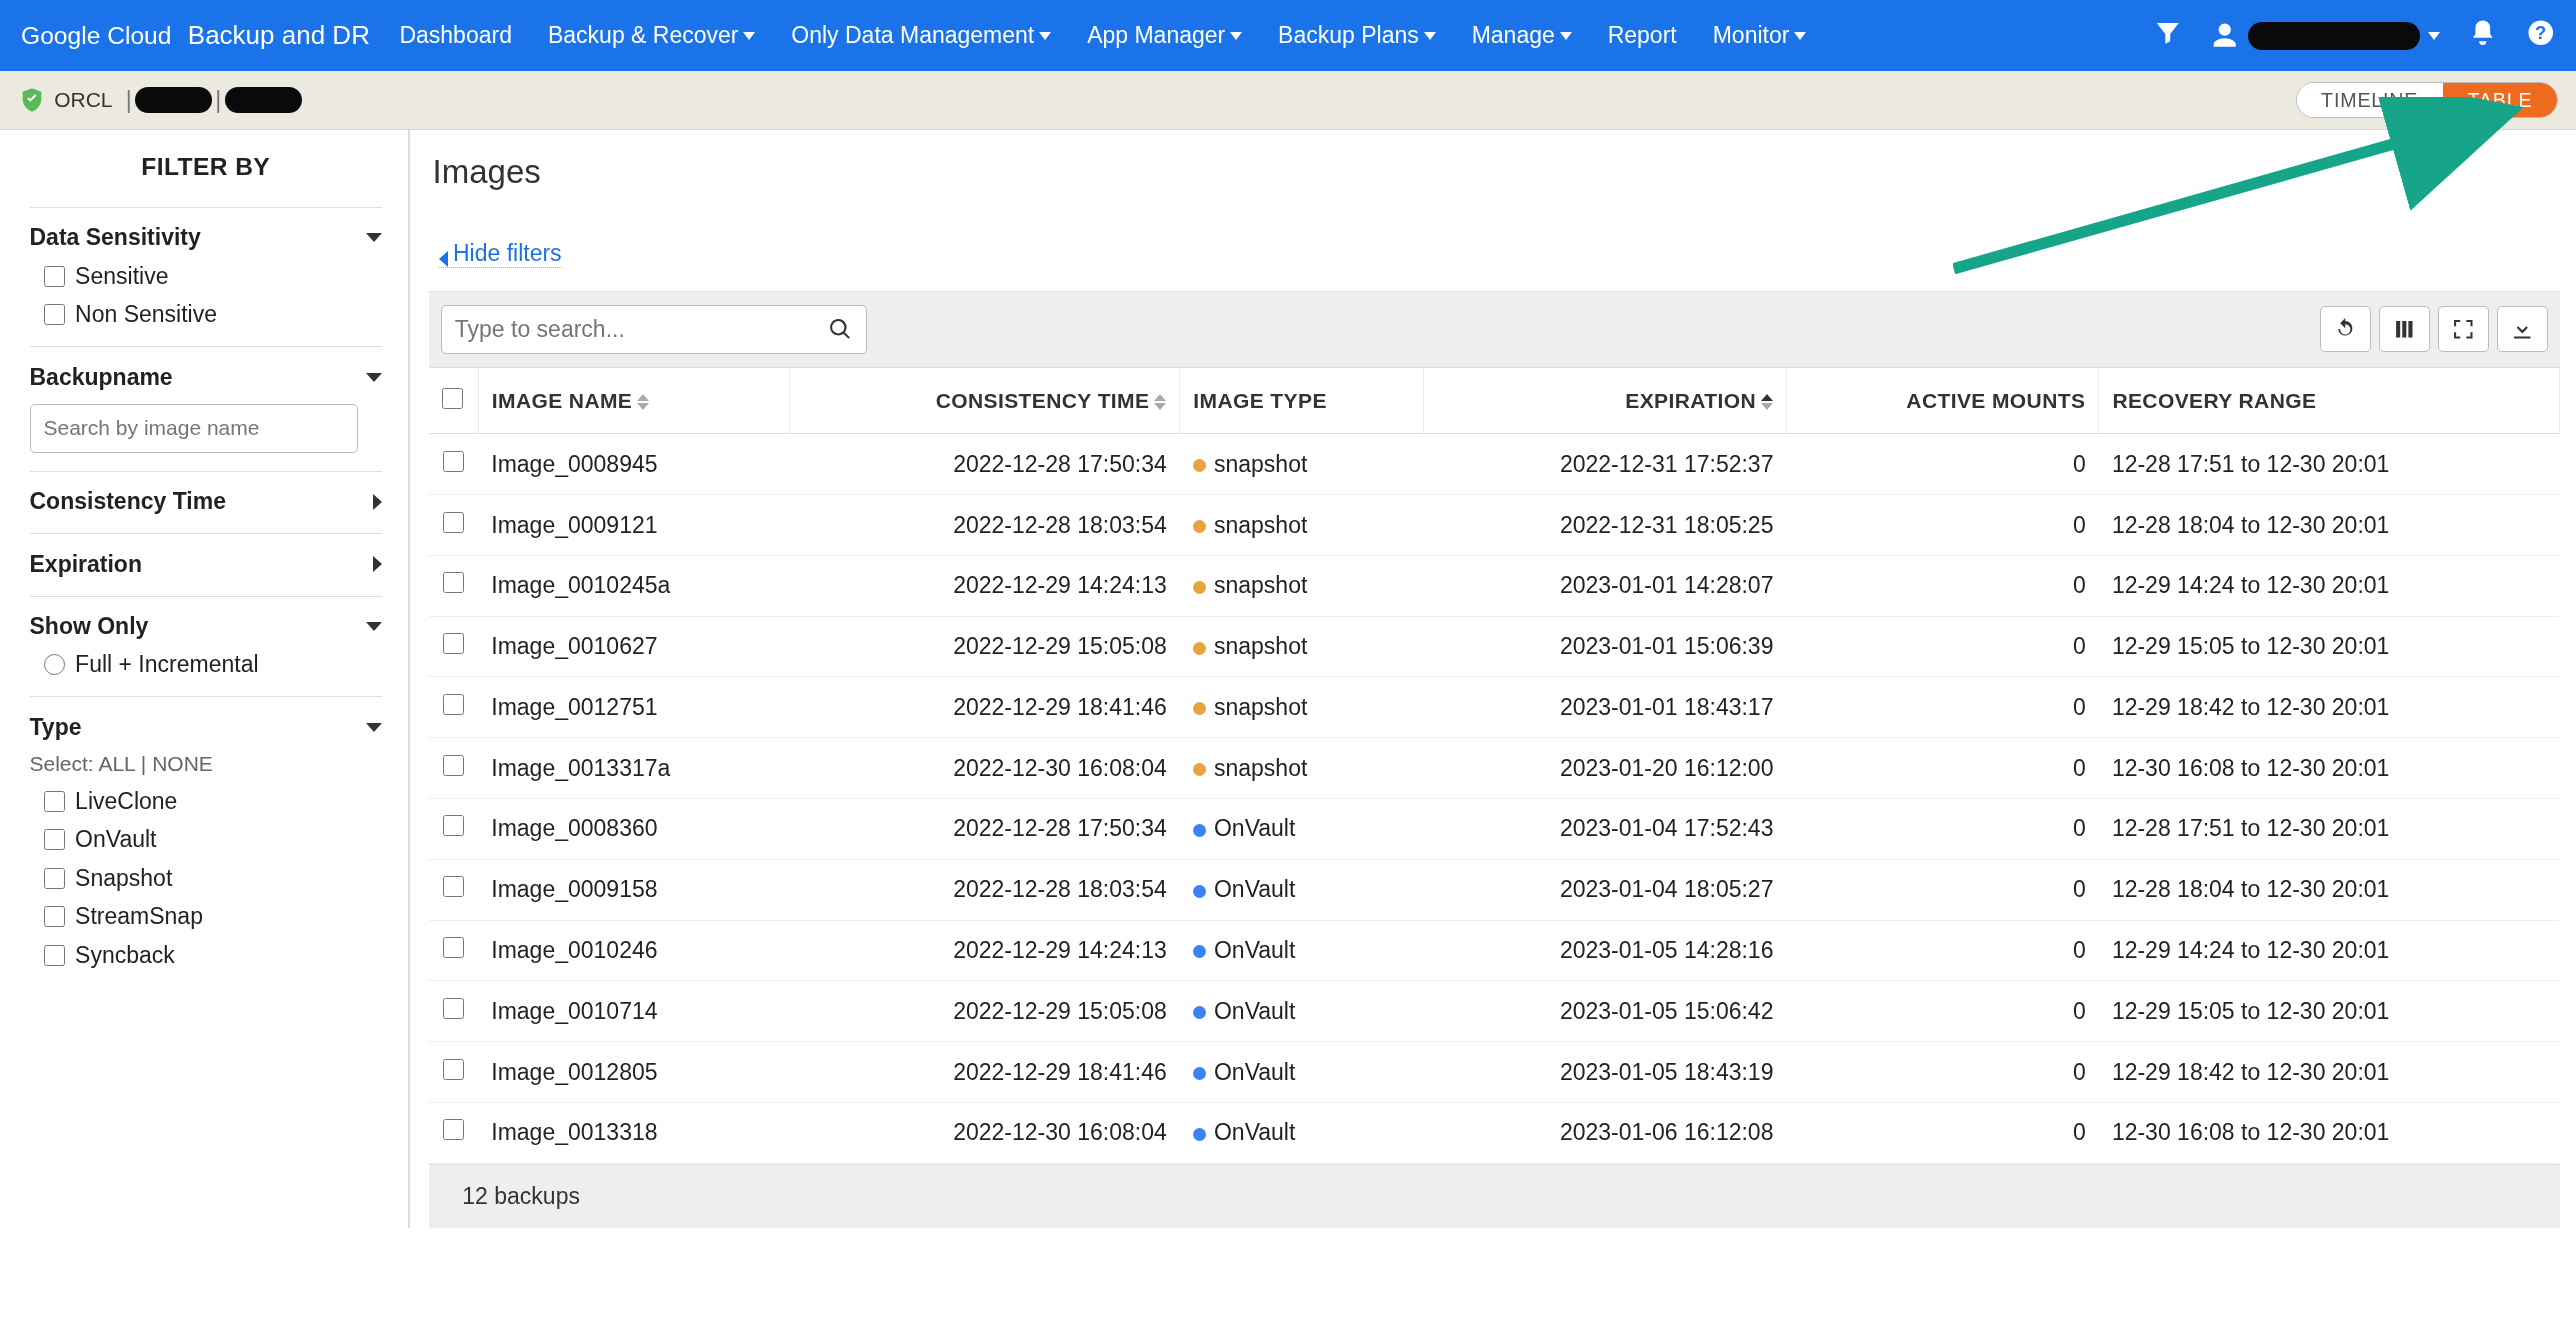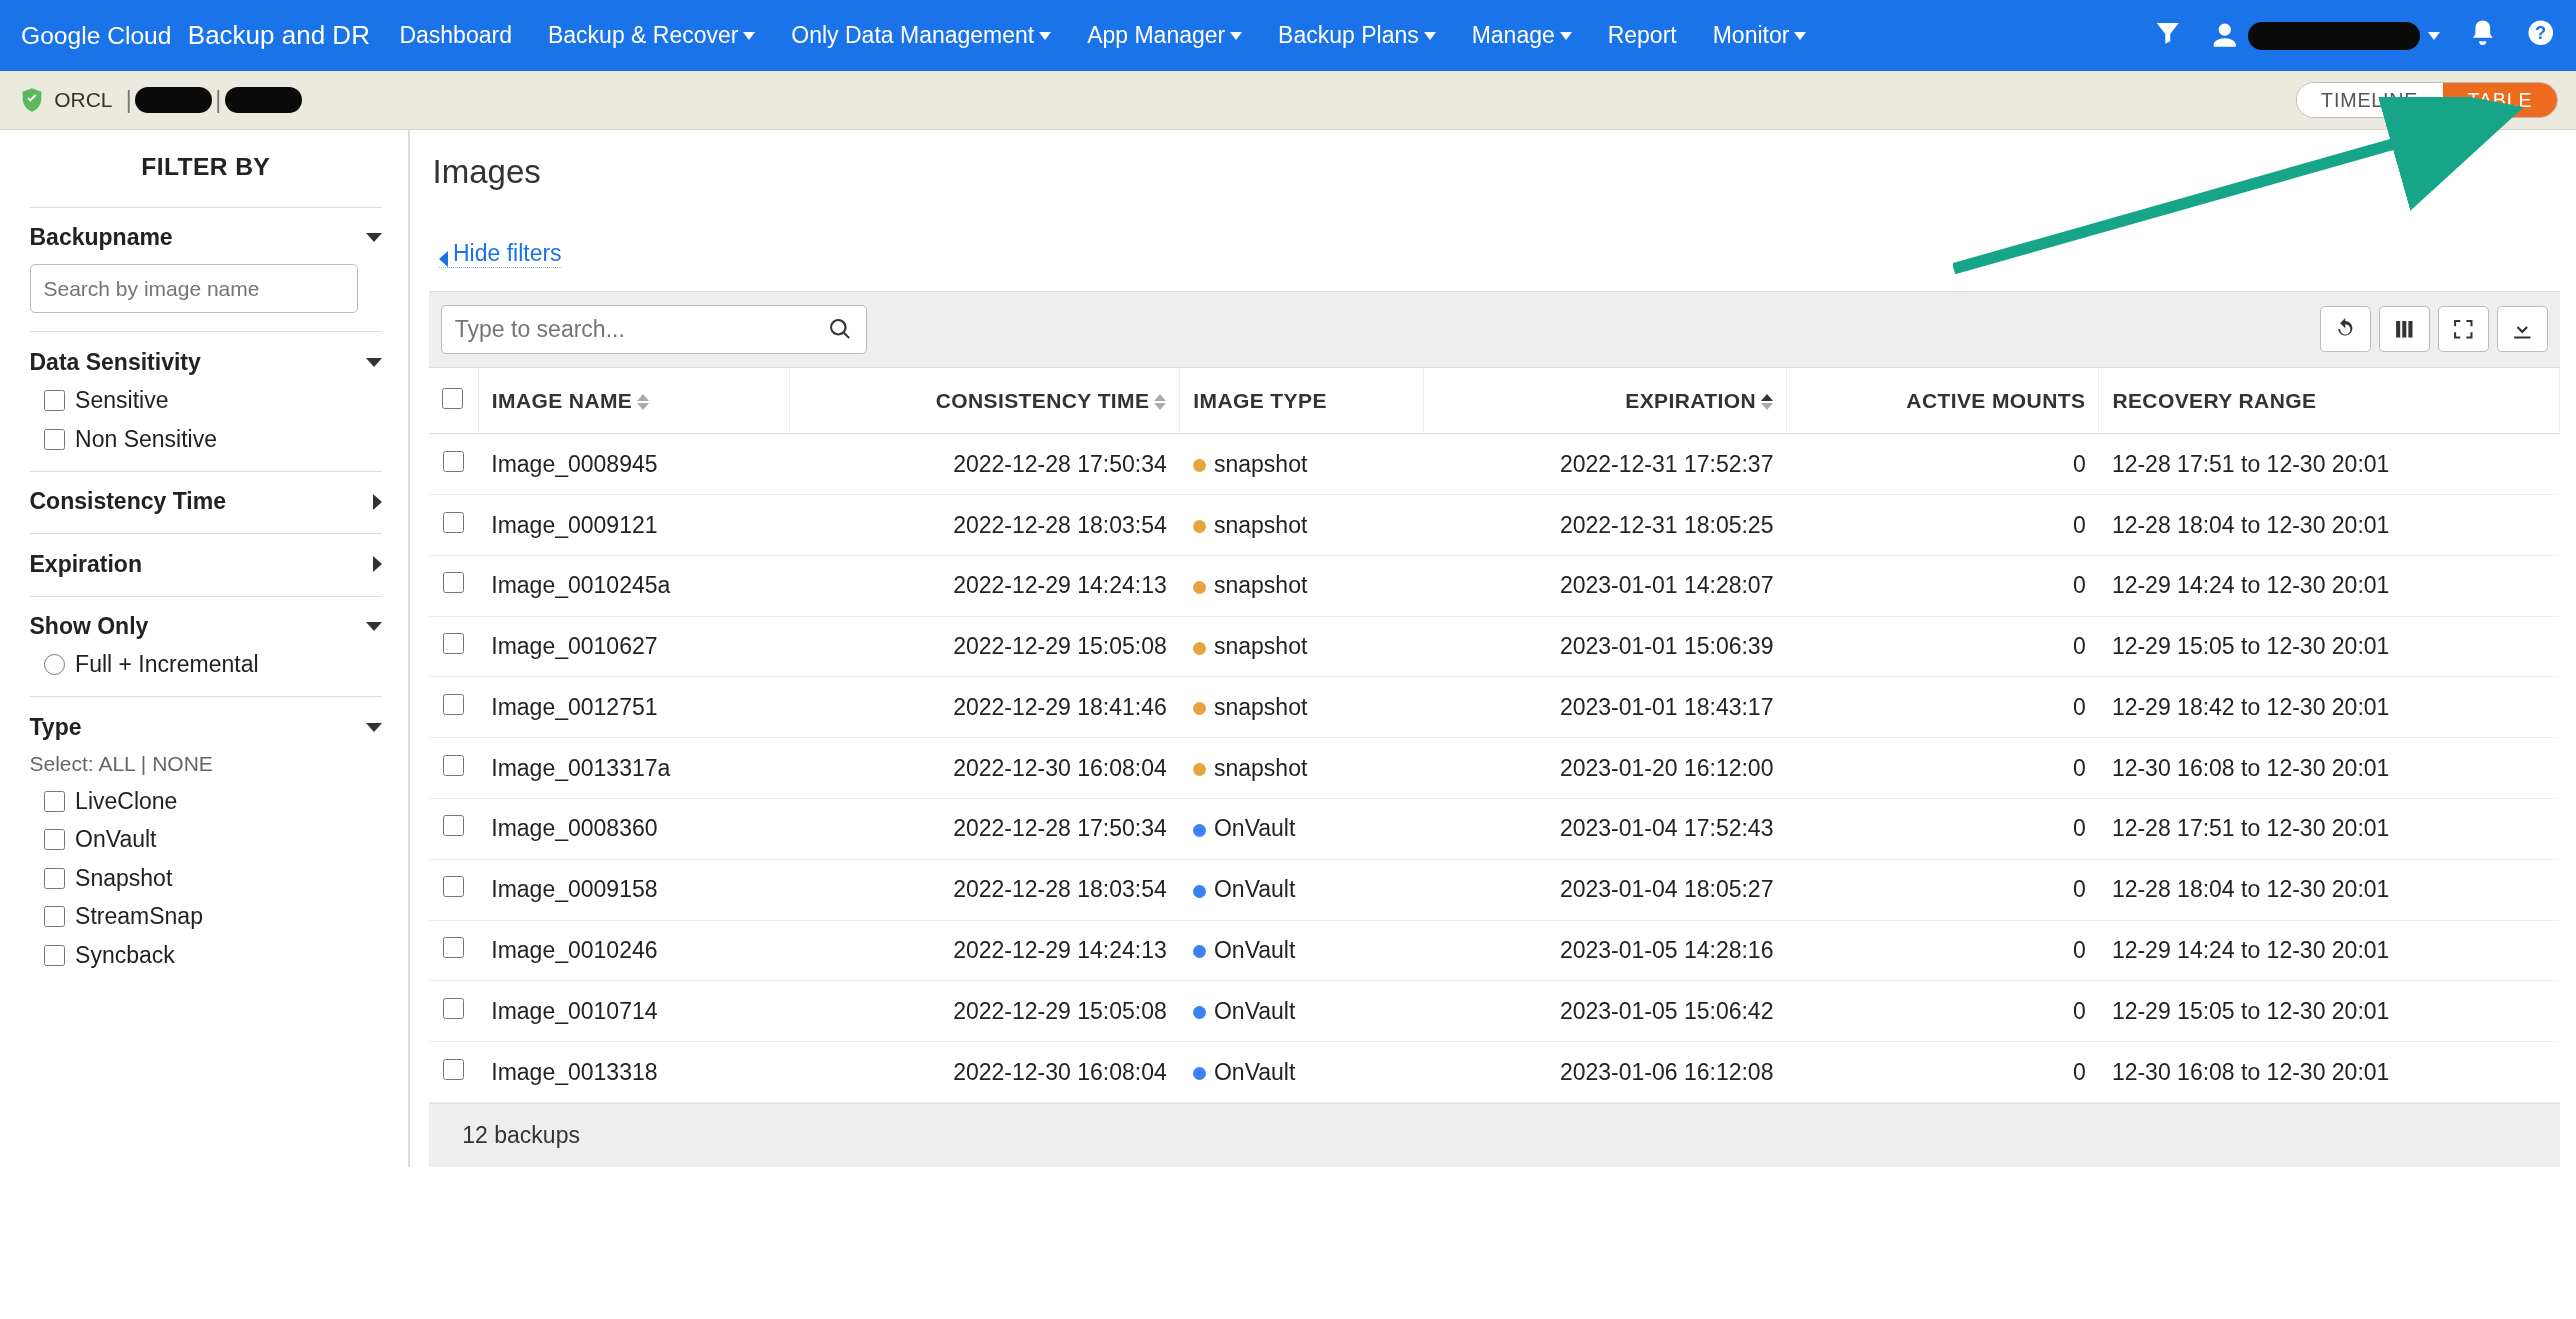--- a/index.html
+++ b/index.html
@@ -171,41 +171,41 @@
     <button class="timeline">TIMELINE</button>
     <button class="table">TABLE</button>
   </div>
 </div>
 
 <div class="body-wrap">
 
   <div class="sidebar">
     <div class="filter-title">FILTER BY</div>
 
-    <div class="filter-section first">
-      <div class="filter-head">
-        <span>Backupname</span>
-        <span class="tri-down"></span>
-      </div>
-      <input class="search-box" placeholder="Search by image name" style="">
-    </div>
-
     <div class="filter-section">
       <div class="filter-head">
         <span>Data Sensitivity</span>
         <span class="tri-down"></span>
       </div>
       <label class="check-row">
           <input type="checkbox" class="chk" style="">
           <span>Sensitive</span>
         </label>
       <label class="check-row">
           <input type="checkbox" class="chk" style="">
           <span>Non Sensitive</span>
         </label>
+    </div>
+
+    <div class="filter-section first">
+      <div class="filter-head">
+        <span>Backupname</span>
+        <span class="tri-down"></span>
+      </div>
+      <input class="search-box" placeholder="Search by image name" style="">
     </div>
 
     <div class="filter-section">
       <div class="filter-head">
         <span>Consistency Time</span>
         <span class="tri-right"></span>
       </div>
     </div>
 
     <div class="filter-section">
@@ -417,20 +417,29 @@
             <td class="chk-cell"><input type="checkbox" class="chk" style=""></td>
             <td>Image_0010714</td>
             <td class="right">2022-12-29 15:05:08</td>
             <td><span class="dot blue"></span>OnVault</td>
             <td class="right">2023-01-05 15:06:42</td>
             <td class="right">0</td>
             <td>12-29 15:05 to 12-30 20:01</td>
           </tr>
           <tr>
             <td class="chk-cell"><input type="checkbox" class="chk" style=""></td>
+            <td>Image_0012805</td>
+            <td class="right">2022-12-29 18:41:46</td>
+            <td><span class="dot blue"></span>OnVault</td>
+            <td class="right">2023-01-05 18:43:19</td>
+            <td class="right">0</td>
+            <td>12-29 18:42 to 12-30 20:01</td>
+          </tr>
+          <tr>
+            <td class="chk-cell"><input type="checkbox" class="chk" style=""></td>
             <td>Image_0013318</td>
             <td class="right">2022-12-30 16:08:04</td>
             <td><span class="dot blue"></span>OnVault</td>
             <td class="right">2023-01-06 16:12:08</td>
             <td class="right">0</td>
             <td>12-30 16:08 to 12-30 20:01</td>
           </tr>
         </tbody>
     </table>
 

